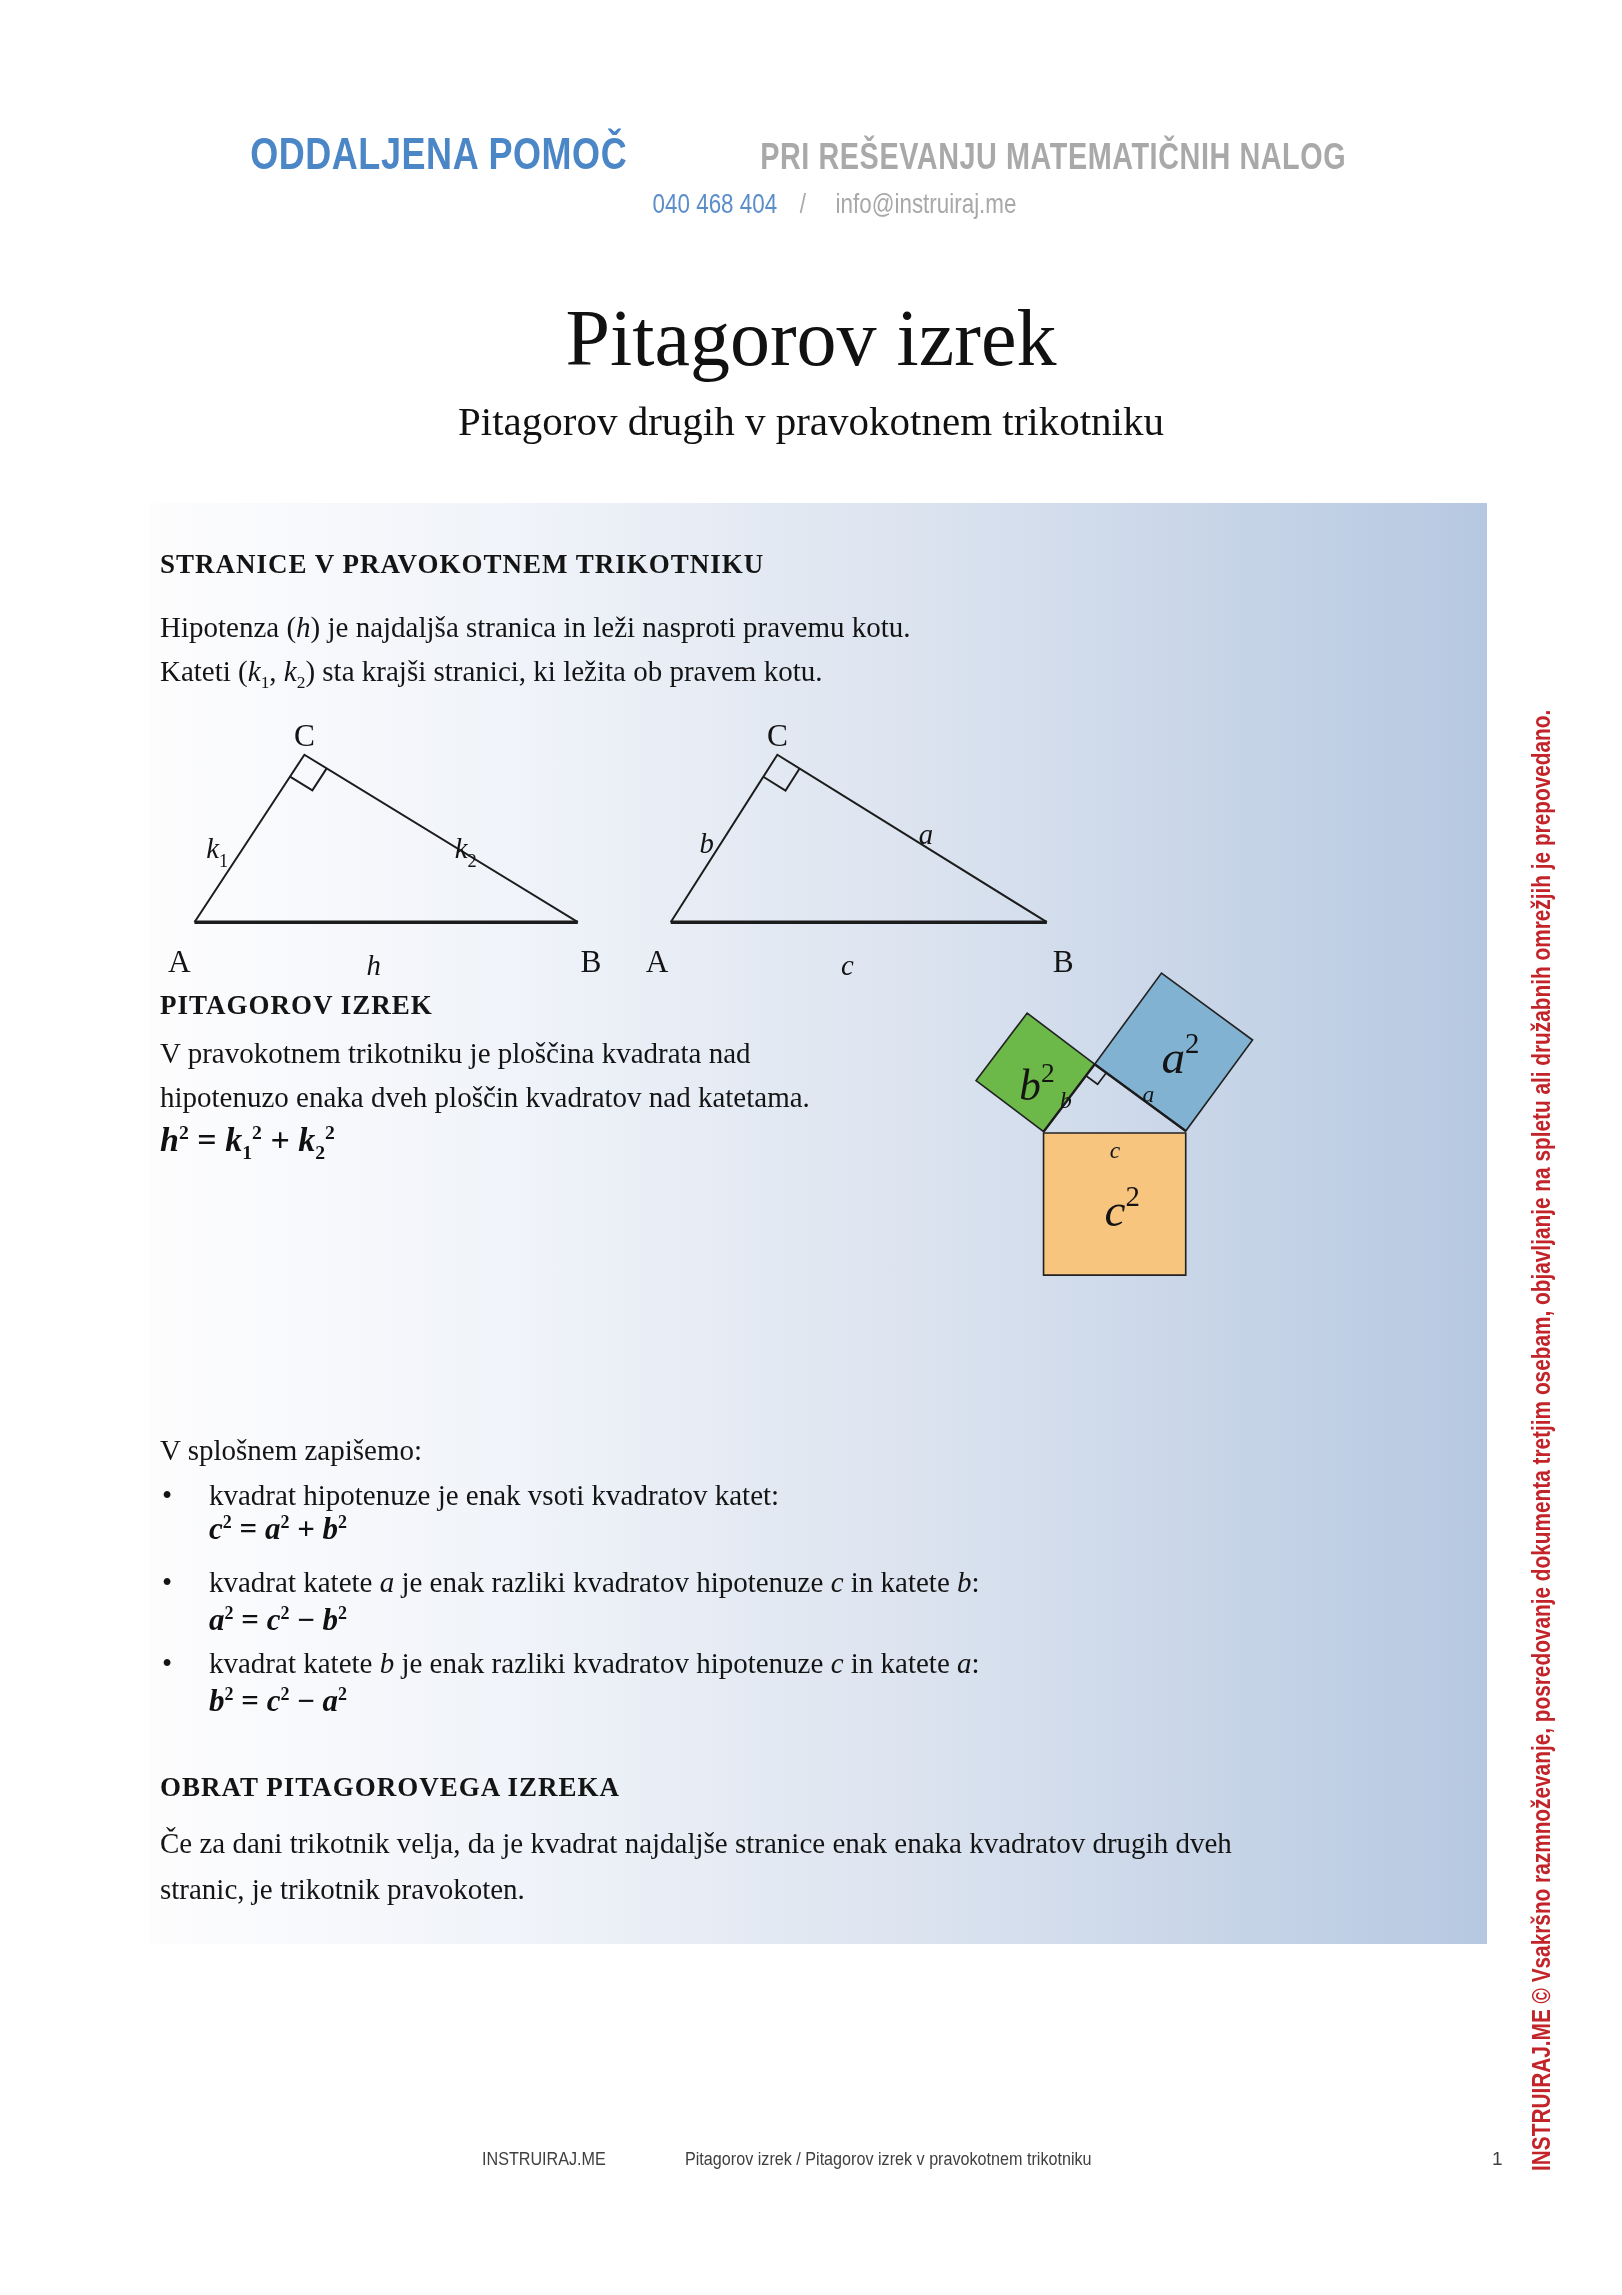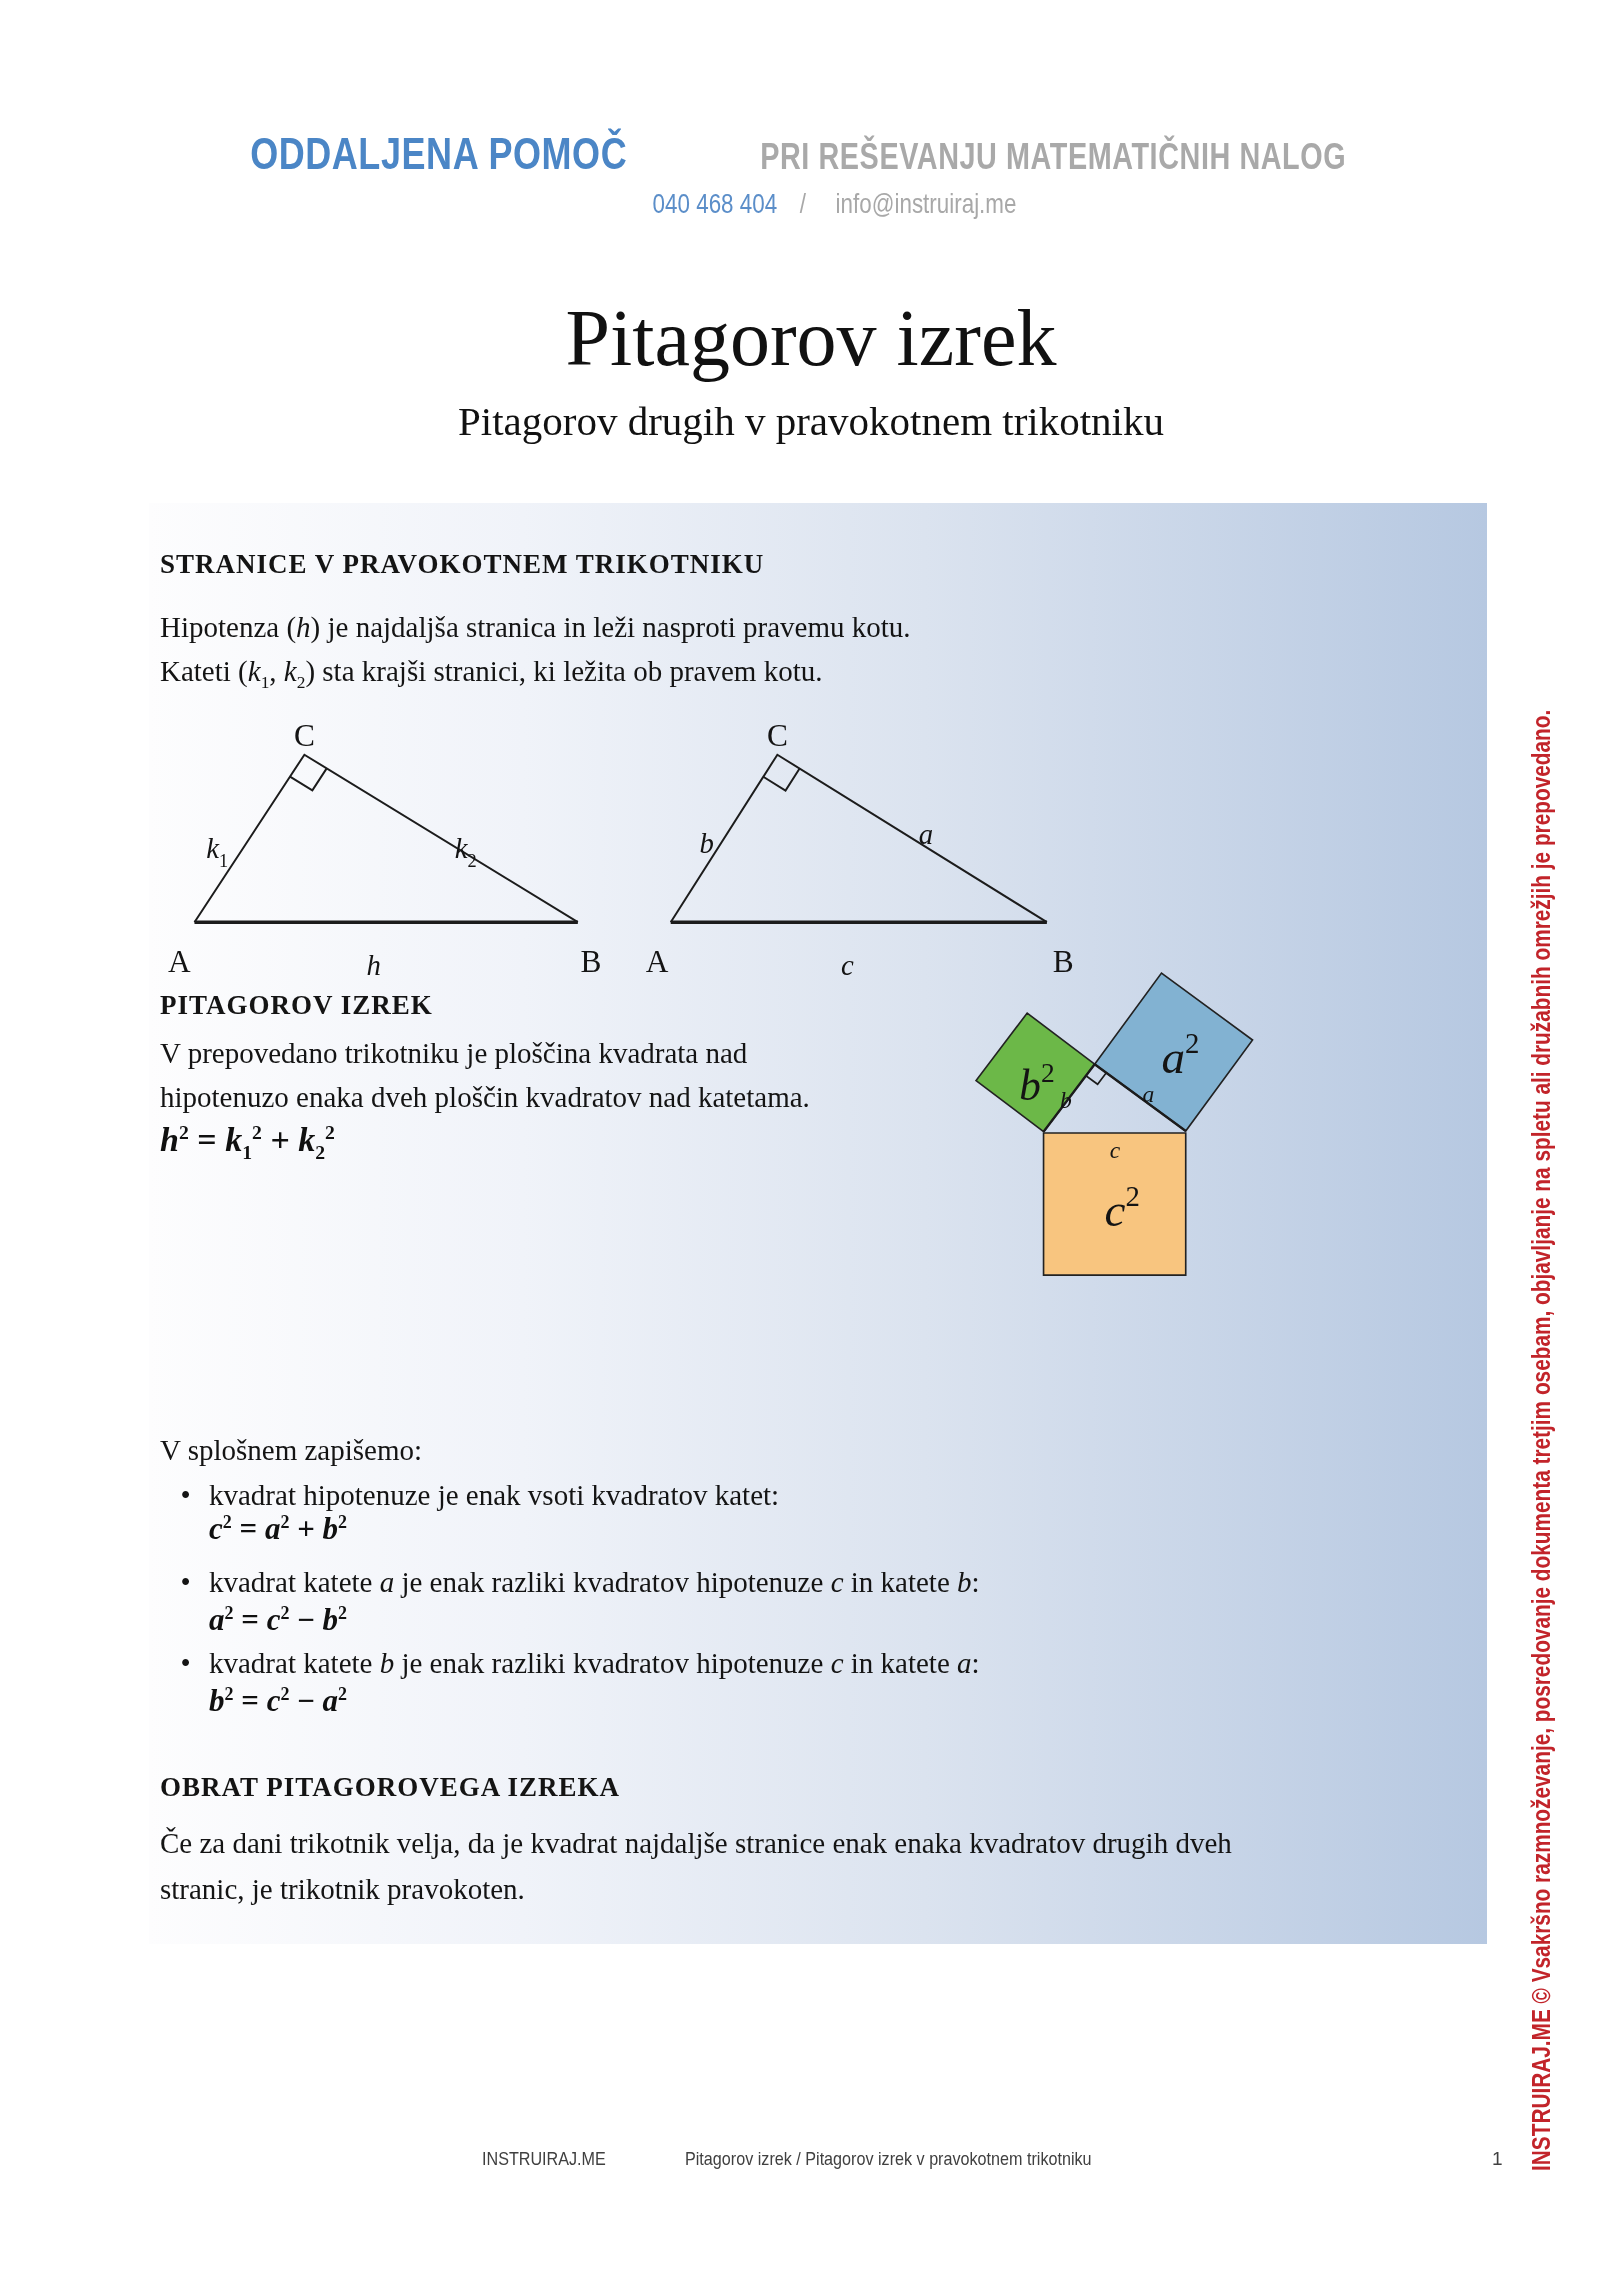--- a/index.html
+++ b/index.html
@@ -18,21 +18,21 @@
               font-size:28px;color:#a8a8a8;margin-left:27px;}
 
   
   .title{top:293px;left:0;width:100%;text-align:center;font-size:80px;color:#111;}
   .subtitle{top:397px;left:0;width:100%;text-align:center;font-size:41px;color:#111;}
 
   
   .card{left:149px;top:503px;width:1338px;height:1441px;
         background:linear-gradient(90deg,#fdfdfe 0%,#f0f3f9 28%,#dbe3ef 58%,#b6c8e1 100%);}
   .h2{position:absolute;font-size:27px;font-weight:bold;letter-spacing:1px;color:#141414;white-space:nowrap;}
-  .line{position:absolute;font-size:29px;color:#141414;white-space:nowrap;text-align:center;}
+  .line{position:absolute;font-size:29px;color:#141414;white-space:nowrap;}
   .it{font-style:italic;}
   .ssub{font-size:60%;vertical-align:sub;}
   .formula{position:absolute;font-weight:bold;color:#101010;white-space:nowrap;font-size:31px;}
   .formula.big{font-size:34px;}
   .formula .v{font-style:italic;font-weight:bold;}
   .formula .sup{font-size:58%;vertical-align:super;}
   .formula .sub{font-size:58%;vertical-align:sub;}
   .dot{display:inline-block;width:47px;font-size:29px;}
 
   svg text{font-family:"Liberation Serif",serif;fill:#141414;}
@@ -85,21 +85,21 @@
       <polyline points="217.5,115.7 251.5,136.8 273,103.1" fill="none" stroke="#1c1c1c" stroke-width="3"></polyline>
       <text x="239" y="68" font-size="48" text-anchor="middle">C</text>
       <text x="55" y="414" font-size="48" text-anchor="middle">A</text>
       <text x="676" y="414" font-size="48" text-anchor="middle">B</text>
       <text x="120" y="232" font-size="44" class="it">b</text>
       <text x="455" y="218" font-size="44" class="it">a</text>
       <text x="346" y="418" font-size="44" text-anchor="middle" class="it">c</text>
     </svg>
 
     <div class="h2" style="left:11px;top:487px;">PITAGOROV IZREK</div>
-    <div class="line" style="left:11px;top:534px;">V prepovedano trikotniku je ploščina kvadrata nad</div>
+    <div class="line" style="left:11px;top:534px;">V pravokotnem trikotniku je ploščina kvadrata nad</div>
     <div class="line" style="left:11px;top:578px;">hipotenuzo enaka dveh ploščin kvadratov nad katetama.</div>
     <div class="formula big" style="left:11px;top:618px;"><span class="v">h</span><span class="sup">2</span><span> = </span><span class="v">k</span><span class="sub">1</span><span class="sup">2</span><span> + </span><span class="v">k</span><span class="sub">2</span><span class="sup">2</span></div>
 
     <svg class="abs" style="left:793px;top:440px;" width="380" height="380" viewBox="0 0 580 580">
       <polygon points="155,288 233,185 130,107 52,210" stroke="#222222" stroke-width="2.5" fill="#6cb848"></polygon>
       <polygon points="233,185 335,46 474,148 372,287" stroke="#222222" stroke-width="2.5" fill="#82b2d2"></polygon>
       <polygon points="155,290 372,290 372,507 155,507" stroke="#222222" stroke-width="2.5" fill="#f8c57f"></polygon>
       <line x1="155" y1="288" x2="233" y2="185" stroke="#1c1c1c" stroke-width="3.5"></line>
       <line x1="233" y1="185" x2="372" y2="287" stroke="#1c1c1c" stroke-width="3.5"></line>
       <polyline points="219.7,202.6 237.5,215.6 250.8,198" fill="none" stroke="#1c1c1c" stroke-width="2.5"></polyline>

